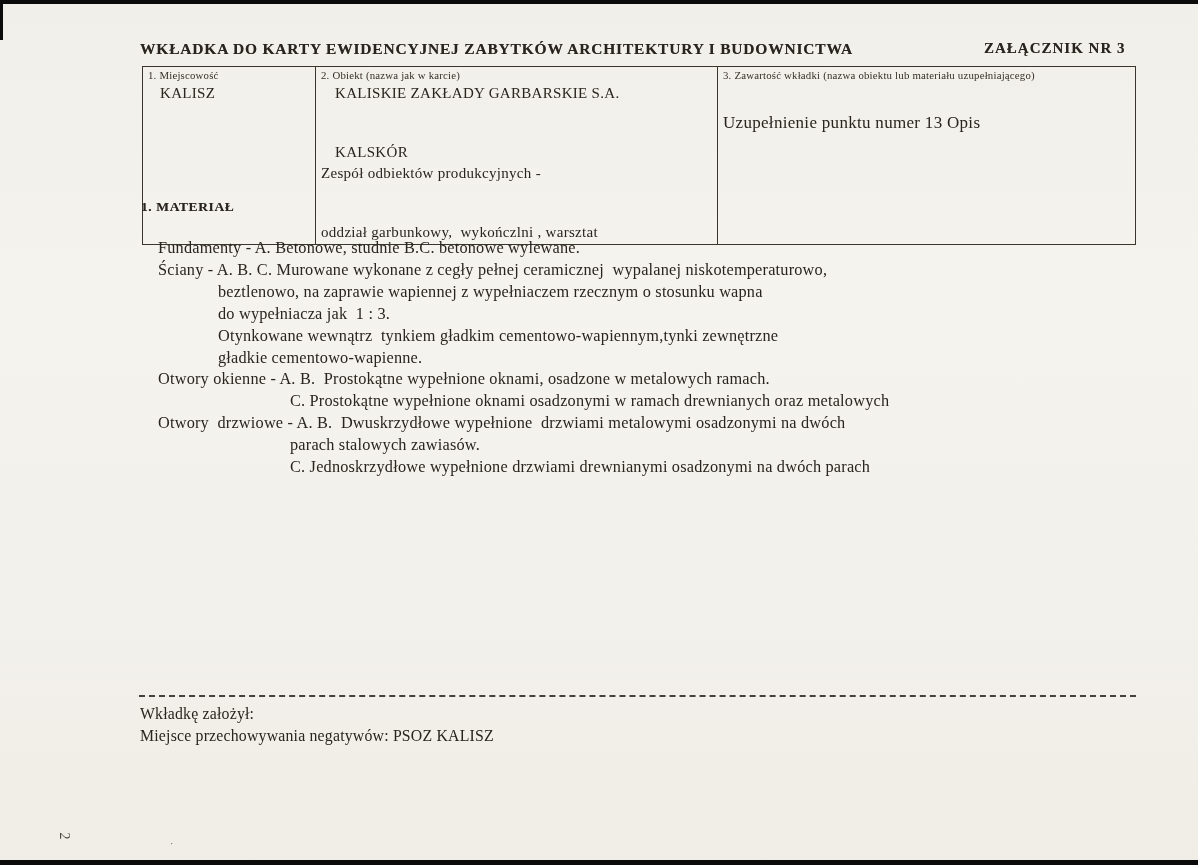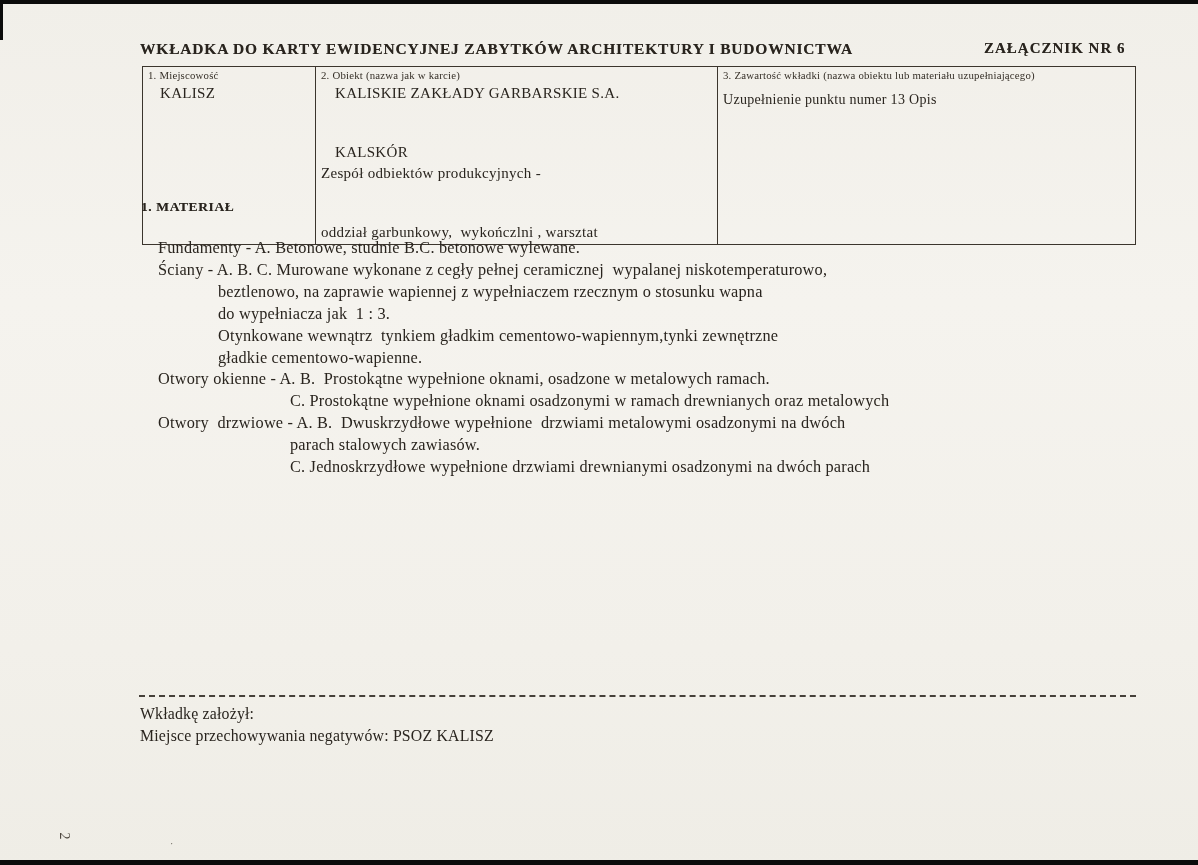--- a/index.html
+++ b/index.html
@@ -39,21 +39,21 @@
     border: 1.5px solid #3b352d;
     vertical-align: top;
     padding: 2px 5px 3px 5px;
   }
   .cell-header { font-size: 10.8px; letter-spacing: 0.2px; color: #352f27; }
   .cell-value  { font-size: 15px; letter-spacing: 0.3px; }
   .col1-value  { padding-left: 12px; margin-top: 4px; }
   .obj-line    { font-size: 15px; letter-spacing: 0.3px; white-space: pre; line-height: 18.5px; margin-top: 40px; }
   .obj-indent  { padding-left: 14px; }
   .obj-gap     { margin-top: 3px; }
-  .col3-value  { margin-top: 11px; font-size: 14px; letter-spacing: 0.3px; }
+  .col3-value  { margin-top: 32px; font-size: 17px; letter-spacing: 0.3px; }
 
   .section-title {
     position: absolute; top: 199px; left: 141px;
     font-size: 13.5px; letter-spacing: 0.6px; font-weight: 600;
     text-shadow: 0 0 0.4px rgba(40,35,28,0.5);
   }
 
   .body-lines {
     position: absolute; top: 237px; left: 140px; width: 1030px;
     font-size: 16.3px; line-height: 21.9px; letter-spacing: 0.2px;
@@ -85,21 +85,21 @@
 </head>
 <body>
 
 <div class="page">
 
   <div class="edge-top"></div>
   <div class="edge-bottom"></div>
   <div class="edge-left"></div>
 
   <div class="doc-title">WKŁADKA DO KARTY EWIDENCYJNEJ ZABYTKÓW ARCHITEKTURY I BUDOWNICTWA</div>
-  <div class="annex">ZAŁĄCZNIK NR 6</div>
+  <div class="annex">ZAŁĄCZNIK NR 3</div>
 
   <table class="info-table">
     <colgroup>
       <col style="width:173px">
       <col style="width:402px">
       <col style="width:418px">
     </colgroup>
     <tbody>
         <tr>
       <td>

